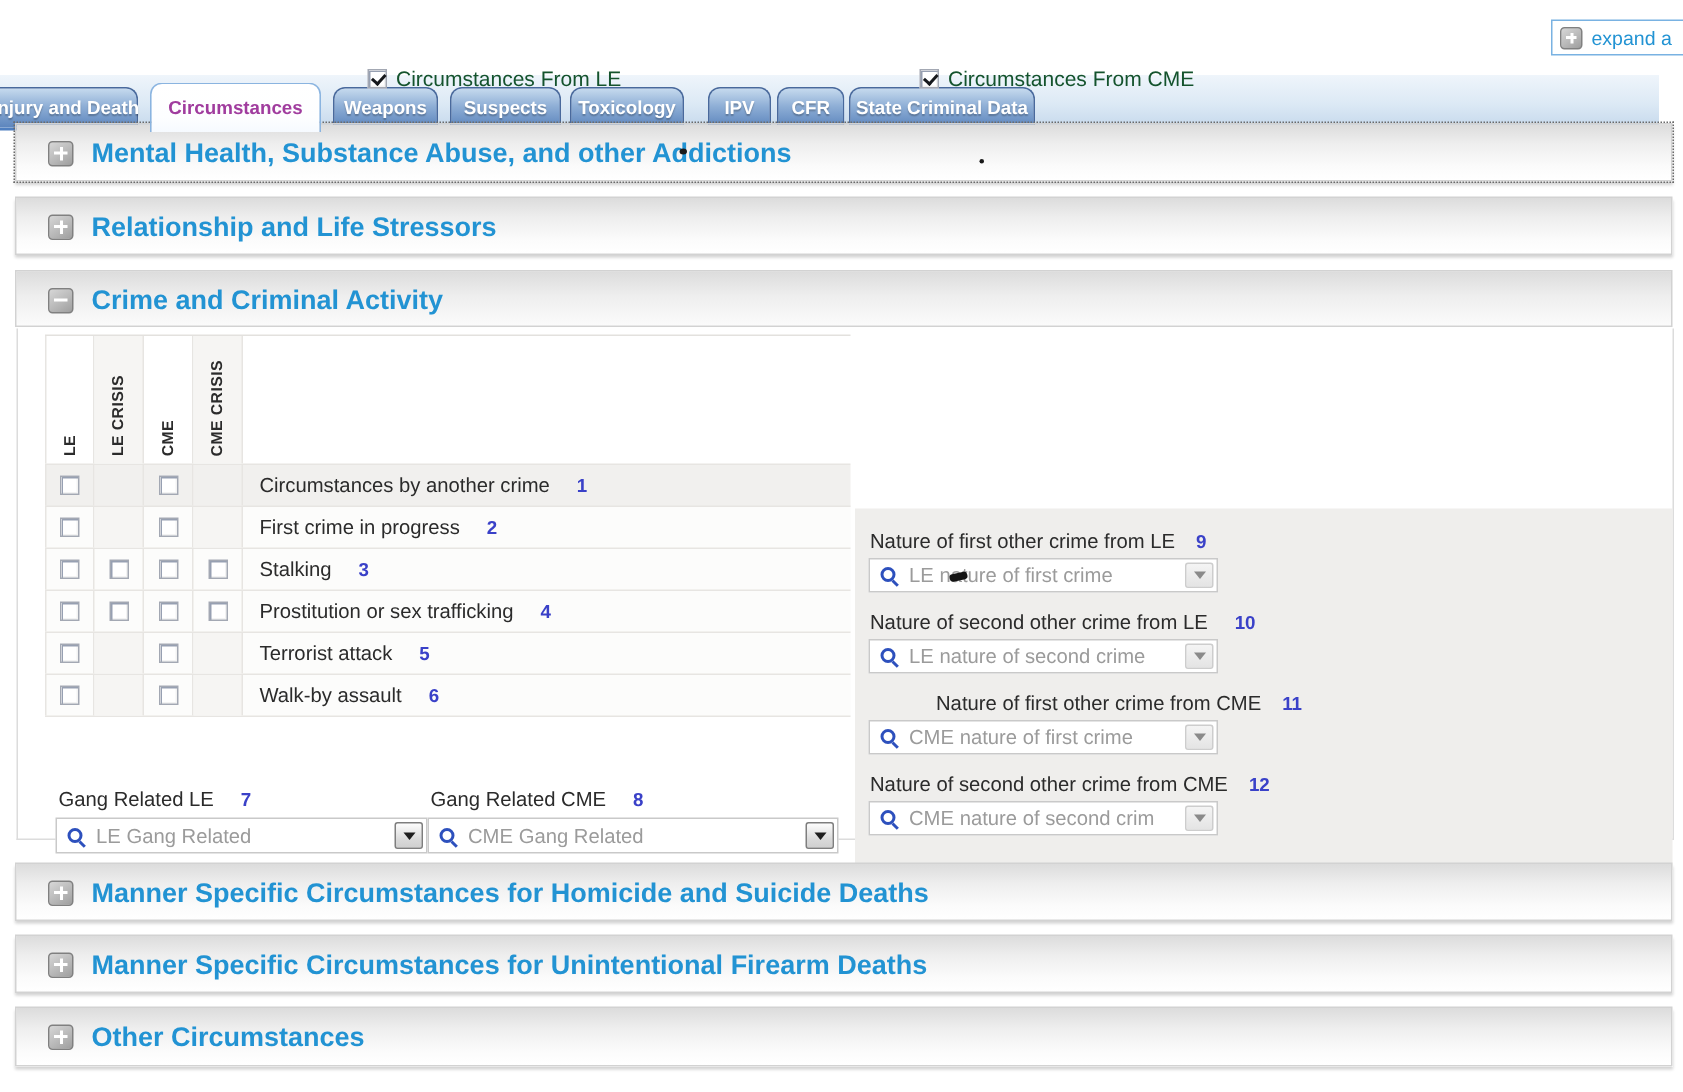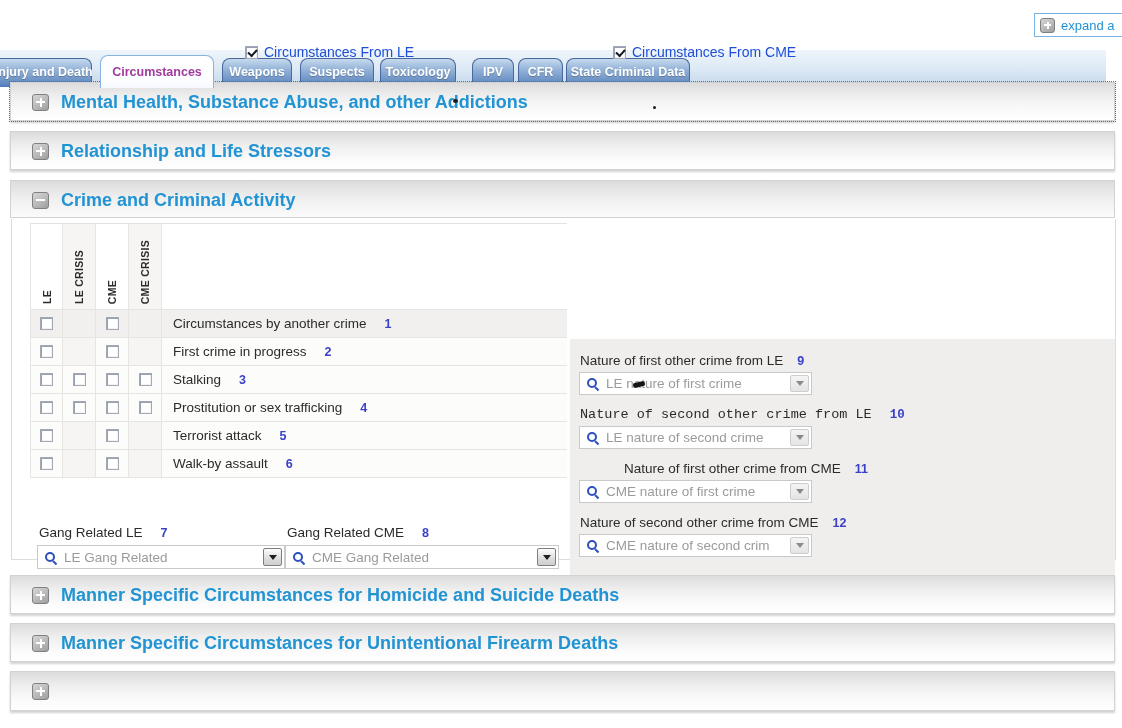--- a/index.html
+++ b/index.html
@@ -44,21 +44,21 @@
     border:1px solid #808080;border-radius:3px;flex:none;
   }
   .sq-icon.small{width:15px;height:15px;}
   .sq-icon::before{ 
     content:"";position:absolute;left:3px;right:3px;top:50%;margin-top:-1px;height:2px;background:#ffffff;
   }
   .sq-icon.plus::after{ 
     content:"";position:absolute;top:3px;bottom:3px;left:50%;margin-left:-1px;width:2px;background:#ffffff;
   }
   
-  .filter-item{position:absolute;top:44px;display:flex;align-items:center;gap:6px;font-size:14px;color:#1d4ed8;}
+  .filter-item{position:absolute;top:44px;display:flex;align-items:center;gap:6px;font-size:14px;color:#14532d;}
   .chk{
     position:relative;display:inline-block;width:13px;height:13px;box-sizing:border-box;flex:none;
     background:#fff;border:1px solid #a3a8b3;
     box-shadow:inset 1px 1px 0 #97a0b2, inset -1px -1px 0 #f3f3f3;
     cursor:pointer;
   }
   .chk.checked::after{
     content:"";position:absolute;left:2px;top:2px;width:7px;height:4px;
     border-left:2px solid #16181c;border-bottom:2px solid #16181c;transform:rotate(-48deg);
   }
@@ -337,21 +337,21 @@
           <span class="num">9</span>
       </div>
       <div class="combo light" style="left:9px;top:33px;width:233px;height:23px;">
         <span class="mag-icon"></span>
         <span class="ph">LE nature of first crime</span>
         <span class="dd-btn">
             <span class="arr"></span>
           </span>
       </div>
 
-      <div class="field-label" style="left:10px;top:68px;font-family:Liberation Mono, monospace;">
+      <div class="field-label" style="left:10px;top:68px;">
         <span>Nature of second other crime from LE</span>
           <span class="num">10</span>
       </div>
       <div class="combo light" style="left:9px;top:87px;width:233px;height:23px;">
         <span class="mag-icon"></span>
         <span class="ph">LE nature of second crime</span>
         <span class="dd-btn">
             <span class="arr"></span>
           </span>
       </div>
@@ -394,18 +394,19 @@
 <div class="section" style="top:623px;height:39px;">
   <div class="section-bar">
     <span class="sq-icon plus"></span>
     <span class="section-title">Manner Specific Circumstances for Unintentional Firearm Deaths</span>
   </div>
 </div>
 
 <div class="section" style="top:671px;height:40px;">
   <div class="section-bar">
     <span class="sq-icon plus"></span>
+    <span class="section-title">Other Circumstances</span>
   </div>
 </div>
 
 <div class="dot" style="left:453px;top:99px;width:5px;height:4px;"></div>
 <div class="dot" style="left:653px;top:106px;width:3px;height:3px;"></div>
 <div class="smudge" style="left:633px;top:382px;width:12px;height:5px;"></div>
 
 </body></html>

